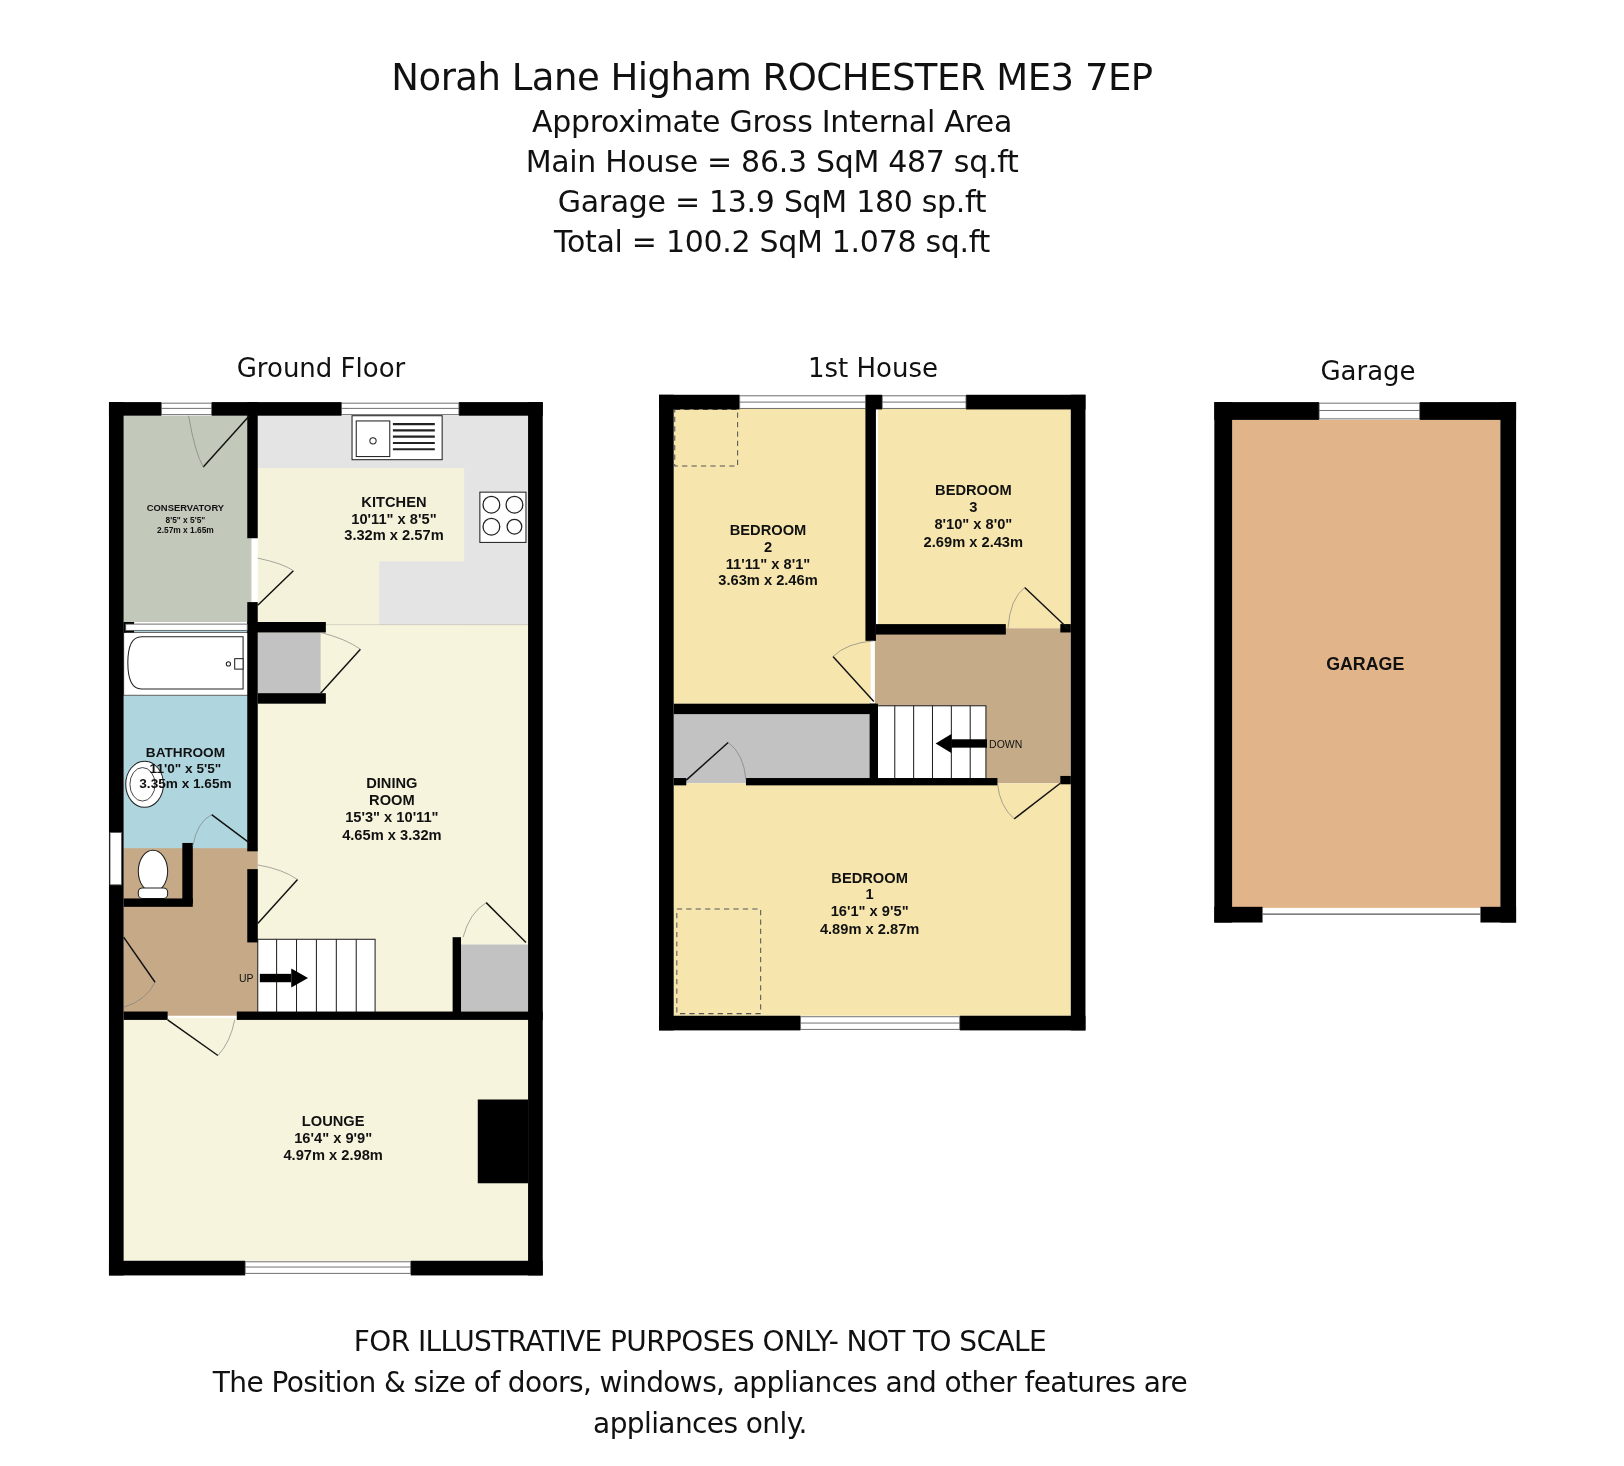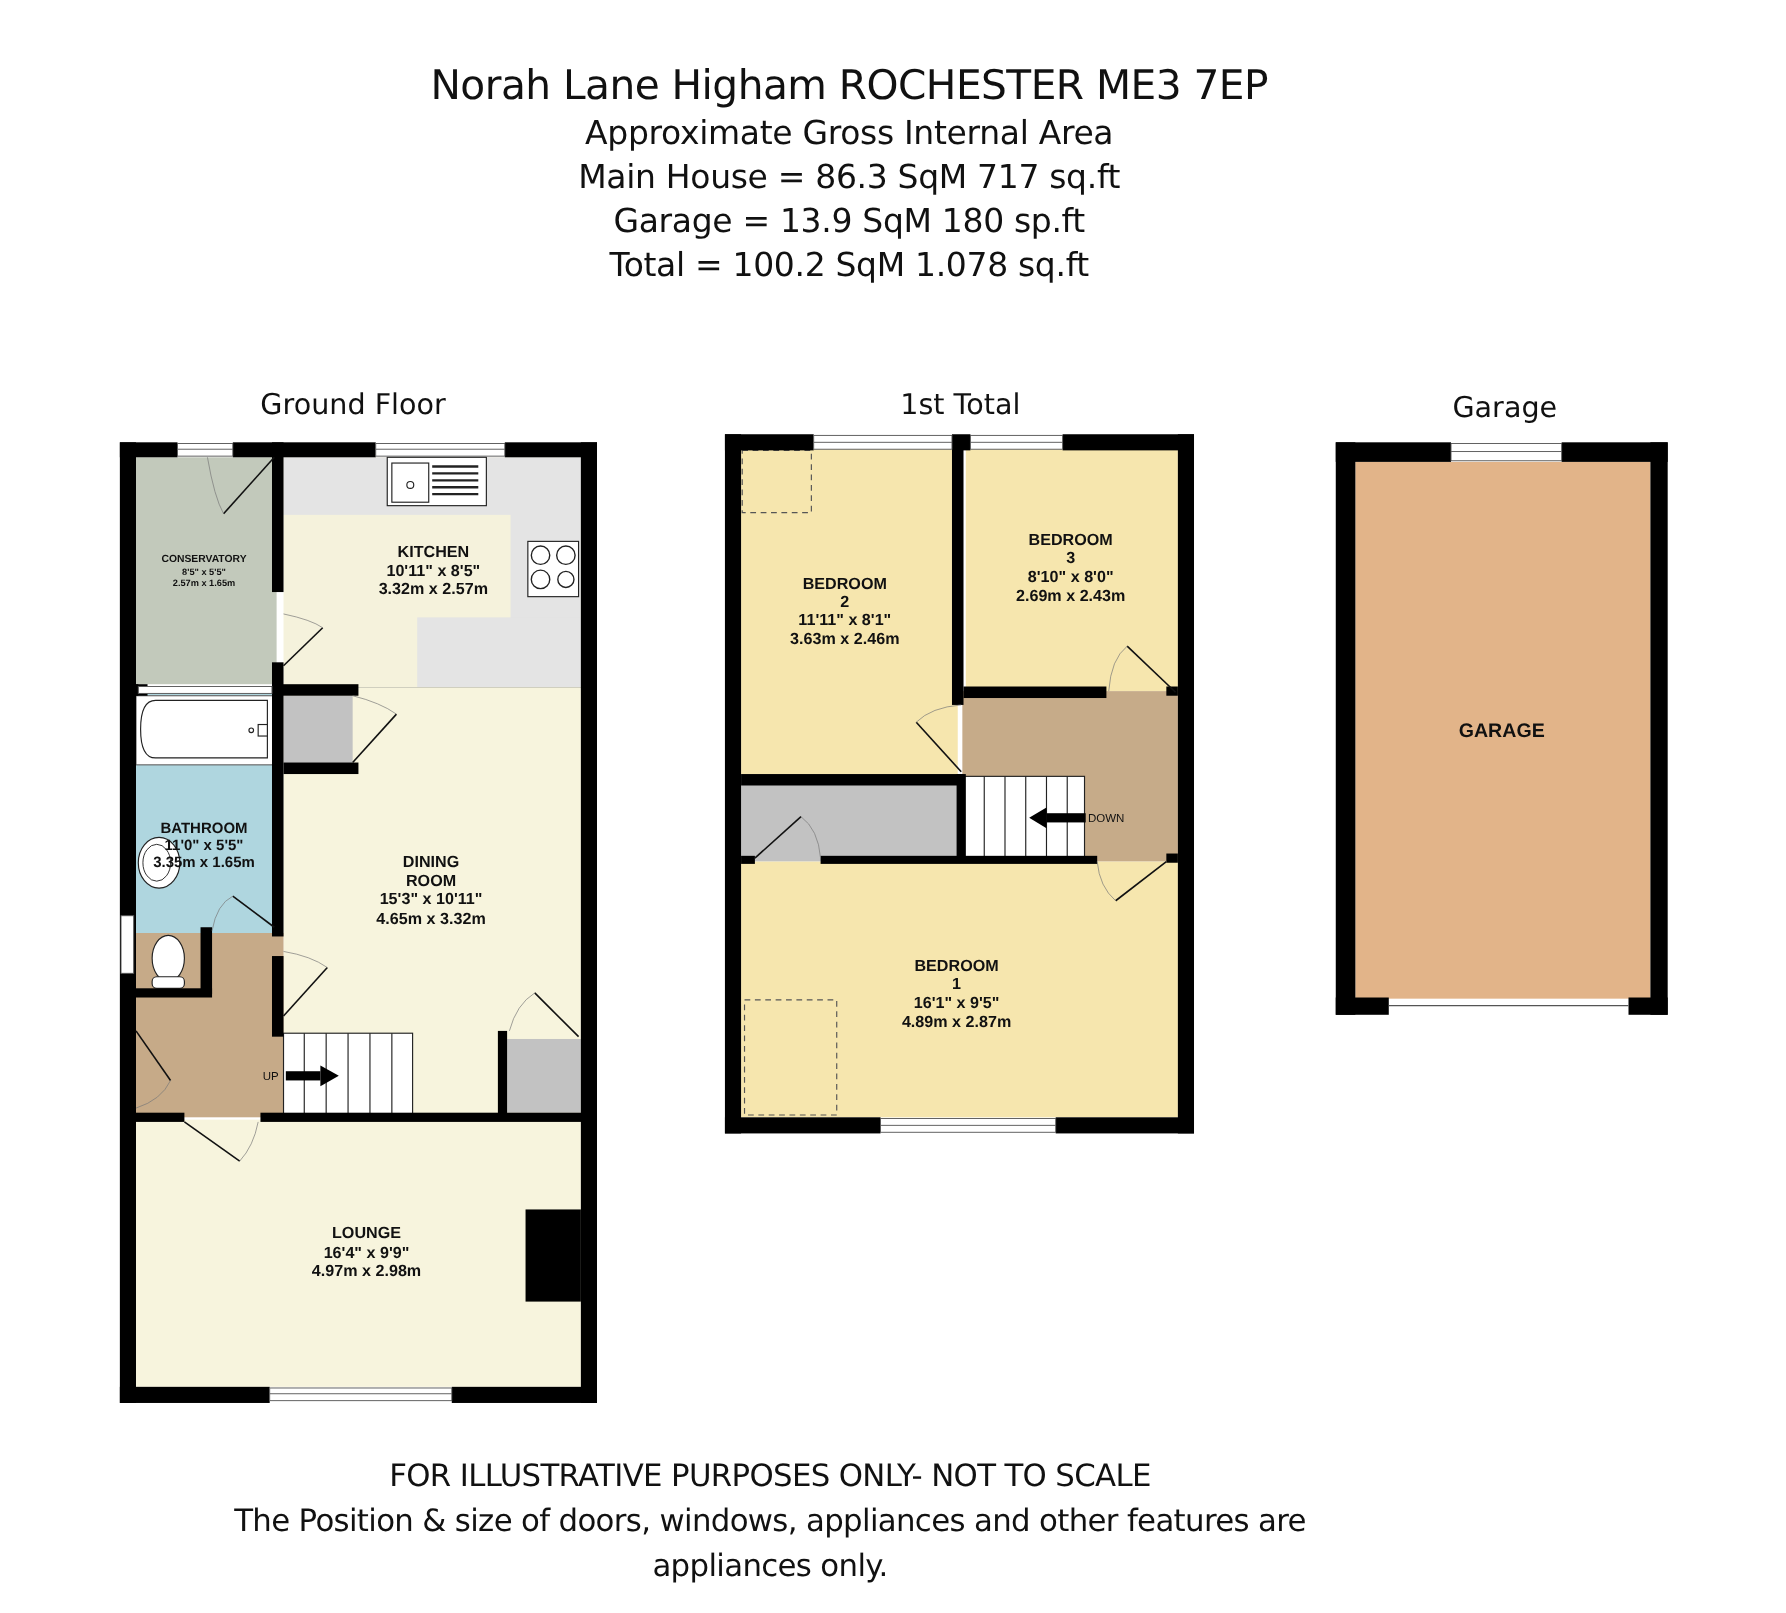--- a/index.html
+++ b/index.html
@@ -10,26 +10,26 @@
   .sub { font-size: 30px; letter-spacing: -0.3px; }
   .floor-label { position: absolute; font-family: "DejaVu Sans", sans-serif; font-size: 26px; color: #111; text-align: center; width: 300px; margin-top: 28px; }
   .footer { position: absolute; left: 0; width: 1400px; text-align: center; font-family: "DejaVu Sans", sans-serif; color: #111; font-size: 28px; letter-spacing: -0.6px; line-height: 41px; }
   svg text { font-family: "Liberation Sans", sans-serif; font-weight: bold; fill: #111; }
 </style>
 </head>
 <body>
 
 <div class="hdr title">Norah Lane Higham ROCHESTER ME3 7EP</div>
 <div class="hdr sub" style="top:104px">Approximate Gross Internal Area</div>
-<div class="hdr sub" style="top:144px">Main House = 86.3 SqM  717 sq.ft</div>
+<div class="hdr sub" style="top:144px">Main House = 86.3 SqM  487 sq.ft</div>
 <div class="hdr sub" style="top:184px">Garage = 13.9  SqM 180 sp.ft</div>
 <div class="hdr sub" style="top:224px">Total = 100.2  SqM 1.078 sq.ft</div>
 
 <div class="floor-label" style="left:171px; top:325px">Ground Floor</div>
-<div class="floor-label" style="left:723px; top:325px">1st Total</div>
+<div class="floor-label" style="left:723px; top:325px">1st House</div>
 <div class="floor-label" style="left:1218px; top:328px">Garage</div>
 
 <svg id="stage" viewBox="0 0 1550 1400" preserveAspectRatio="none" xmlns="http://www.w3.org/2000/svg">
 
   <g>
 
     <rect x="118" y="397" width="122" height="197" fill="#c2c9bb"></rect>
     <rect x="246" y="397" width="258" height="200" fill="#f5f2dc"></rect>
 
     <rect x="246" y="397" width="258" height="50" fill="#e4e4e4"></rect>

